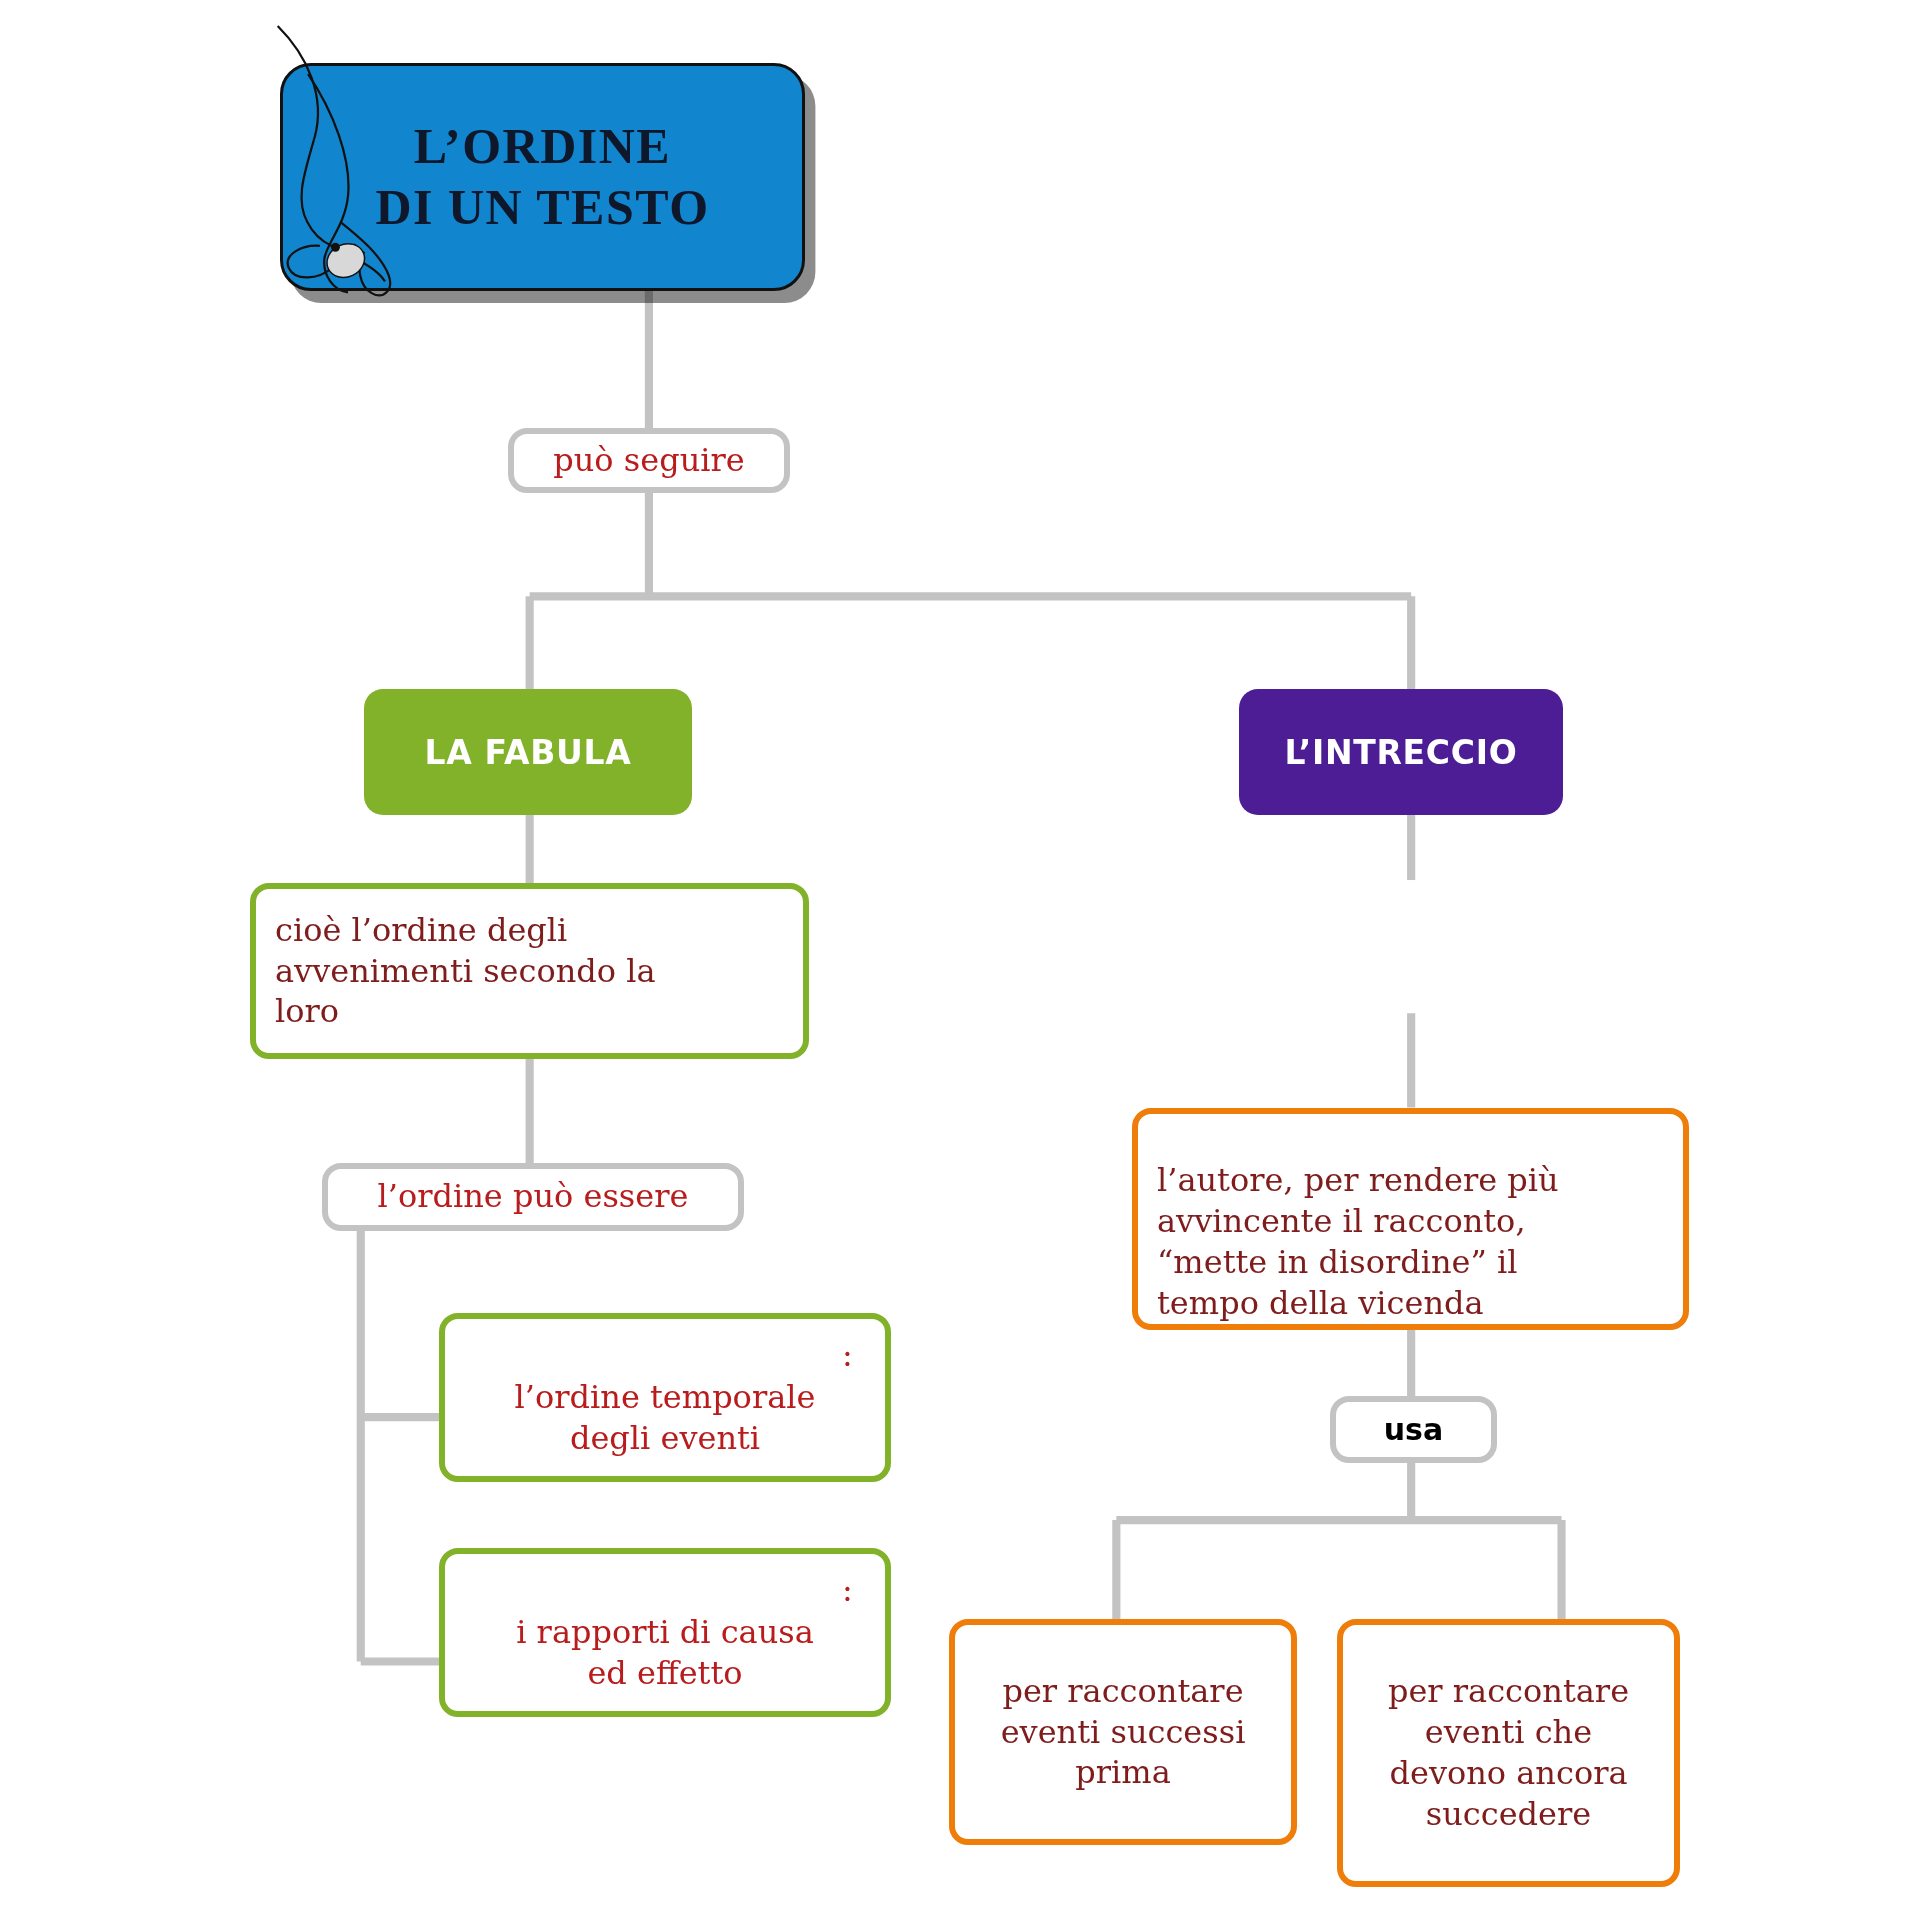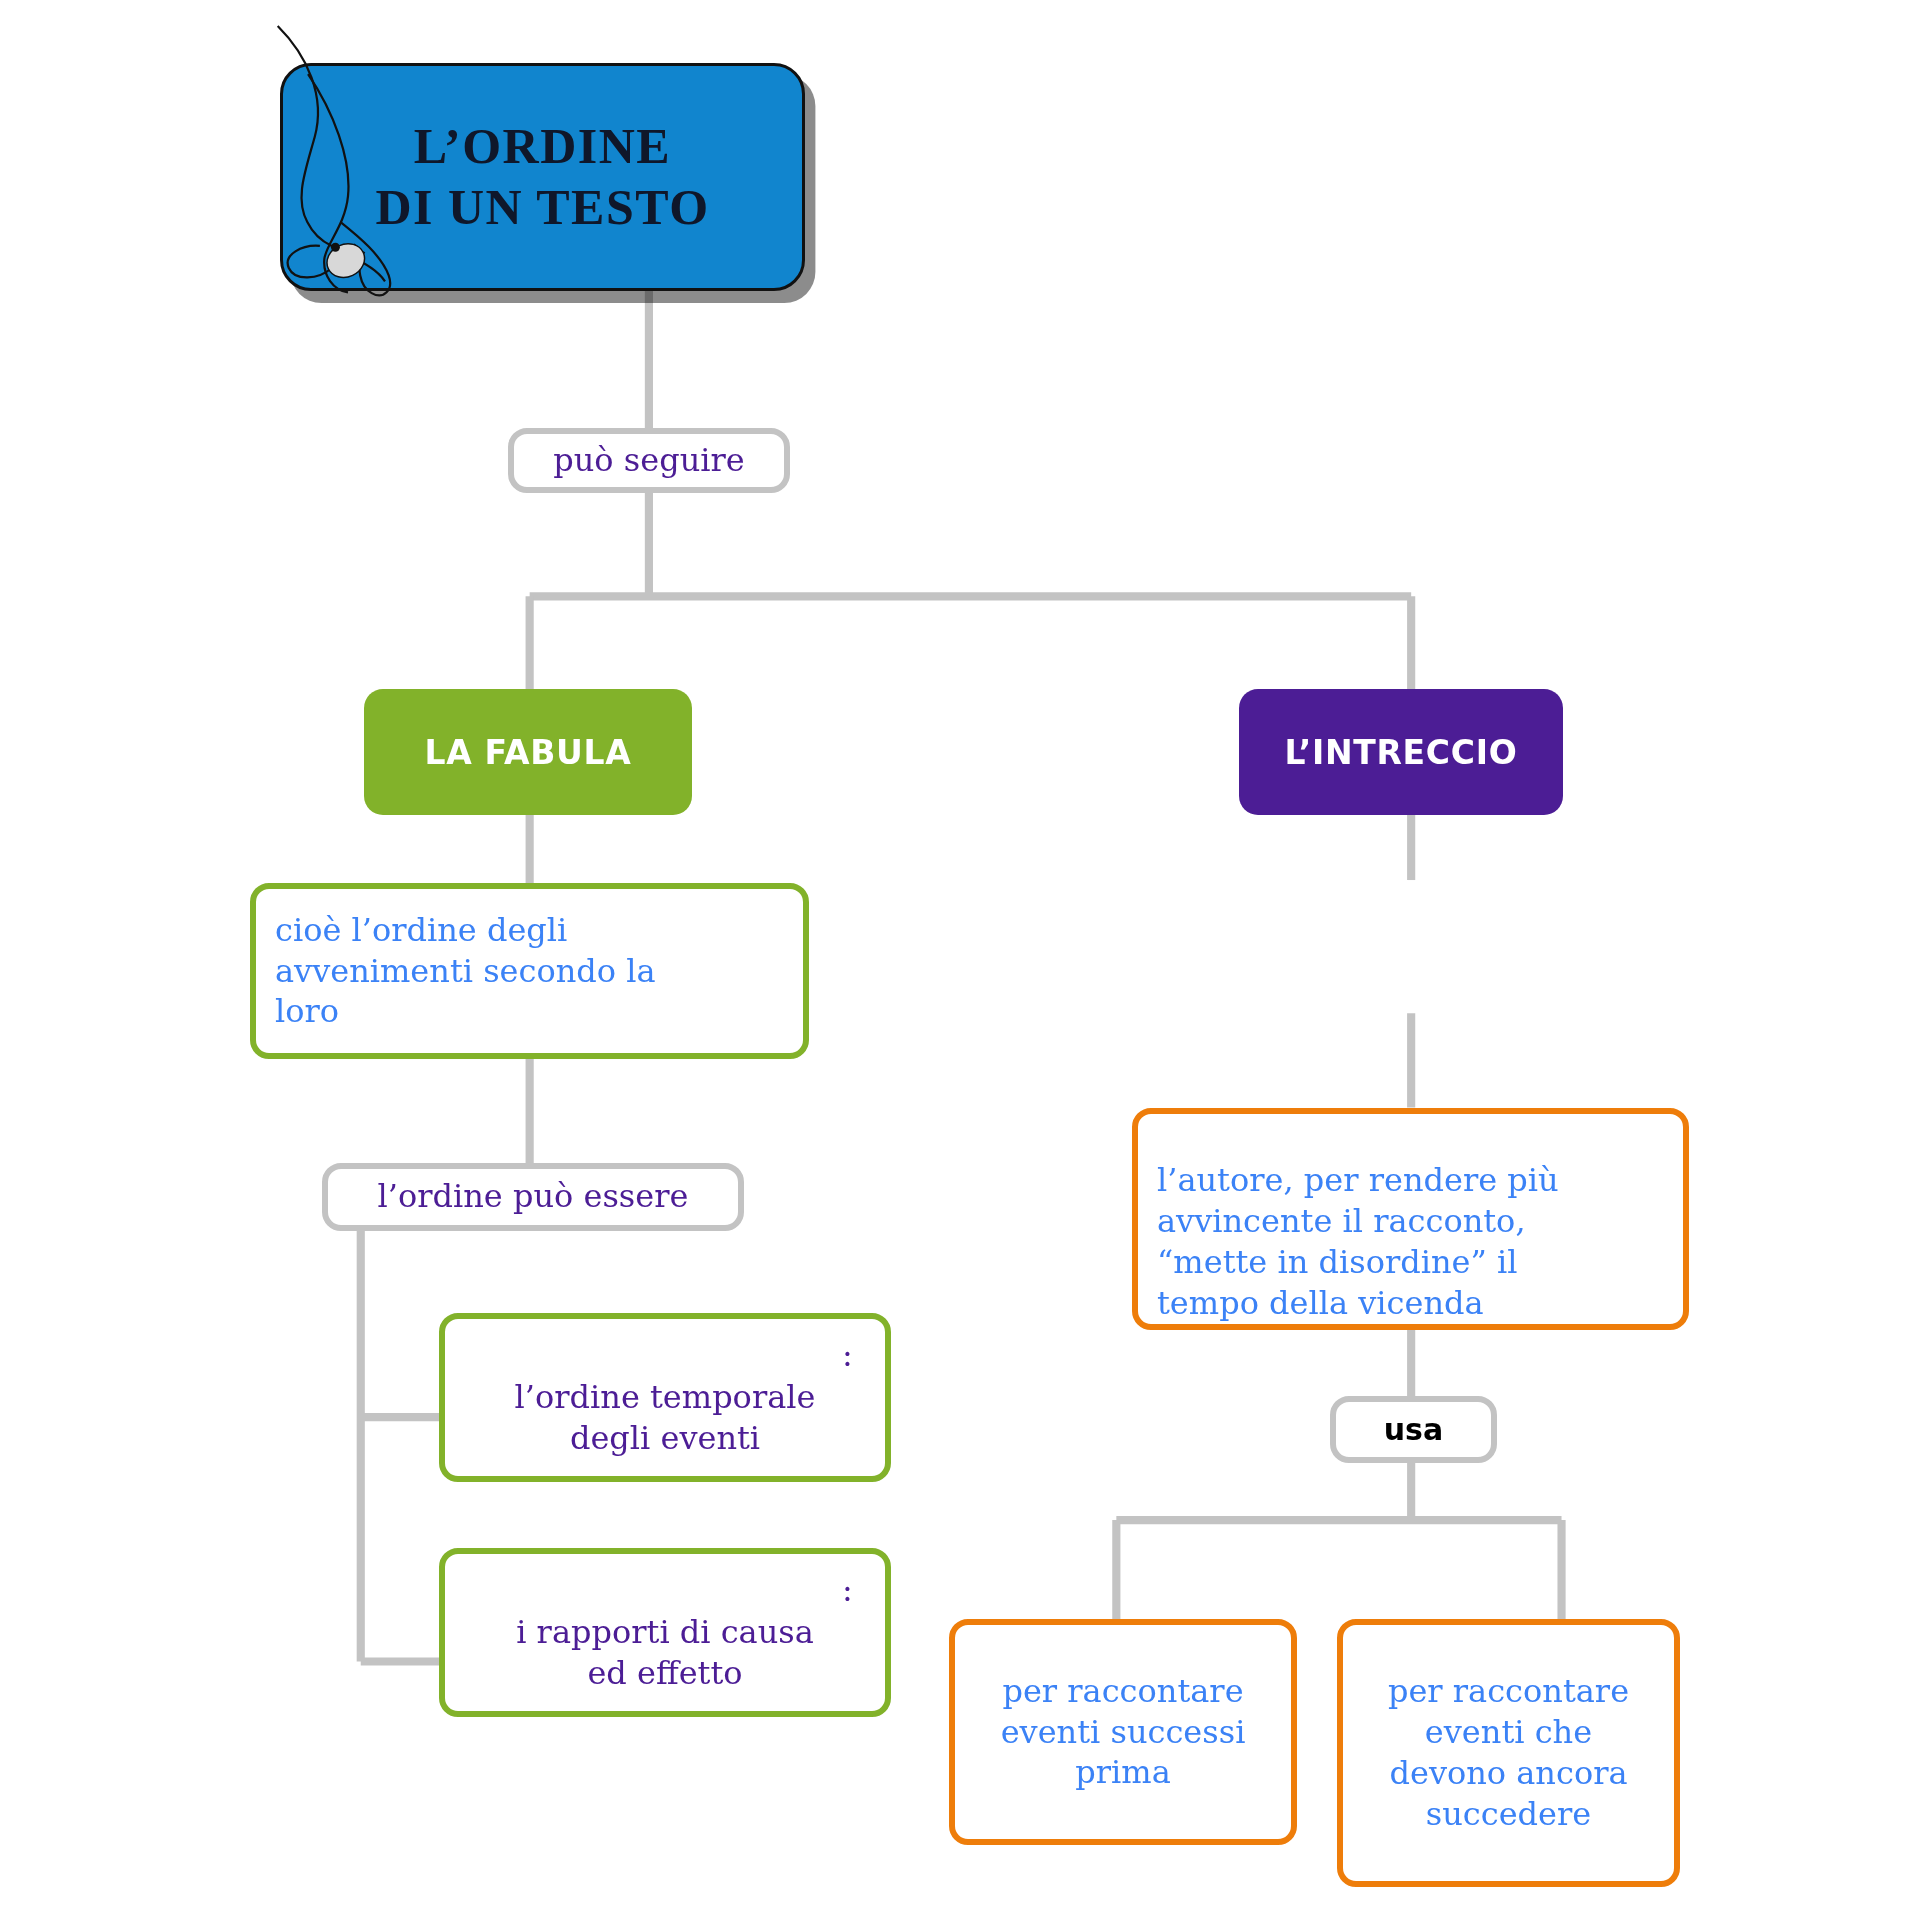--- a/index.html
+++ b/index.html
@@ -30,23 +30,23 @@
   .solid .txt{font-family:"DejaVu Sans",sans-serif;font-weight:bold;
       color:#fff;font-size:33px;text-align:center;letter-spacing:0.7px;}
   .green-solid{background:#82B22A;}
   .orange-solid{background:#4c1d95;}
 
   
   .grey-out{border:6.7px solid #C3C3C3;border-radius:19px;}
   .green-out{border:6.7px solid #82B22A;border-radius:19px;}
   .orange-out{border:6.7px solid #EE7D0A;border-radius:19px;}
 
-  .body-txt{font-family:"DejaVu Serif",serif;color:#3b82f6;
+  .body-txt{font-family:"DejaVu Serif",serif;color:#7f1d1d;
       font-size:32px;line-height:1.28;padding:0 19px;}
-  .mono-txt{font-family:"DejaVu Serif",serif;color:#4c1d95;
+  .mono-txt{font-family:"DejaVu Serif",serif;color:#b91c1c;
       font-size:32px;line-height:1.3;padding:0 19px;}
   .center{text-align:center;}
   .left{text-align:left;}
   .blankline{display:block;text-align:right;padding-right:13.3px;}
   .sansnode{font-family:"DejaVu Sans",sans-serif;font-size:30px;}
 </style>
 </head>
 <body>
 
 <div id="canvas">

